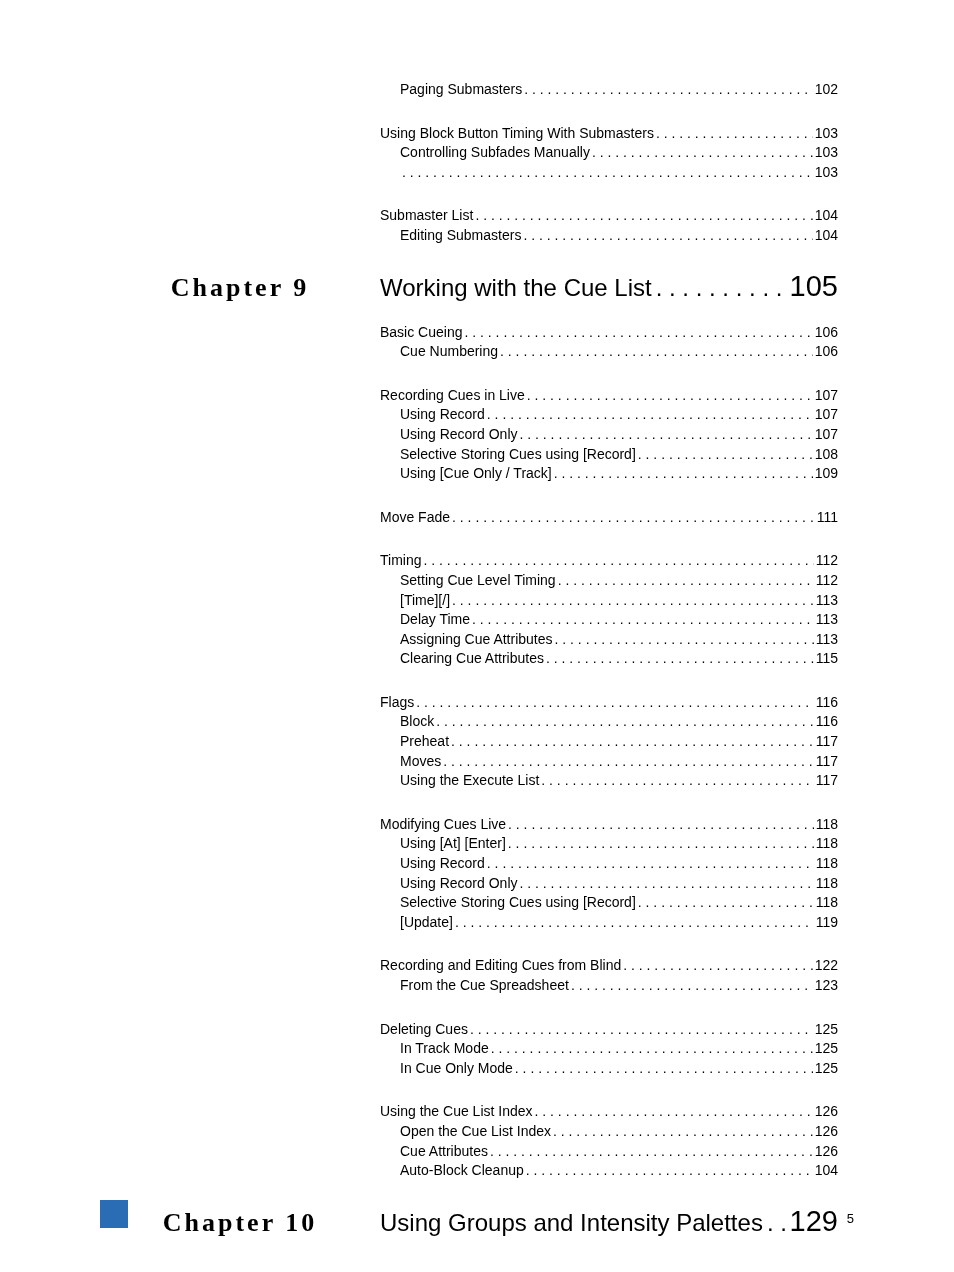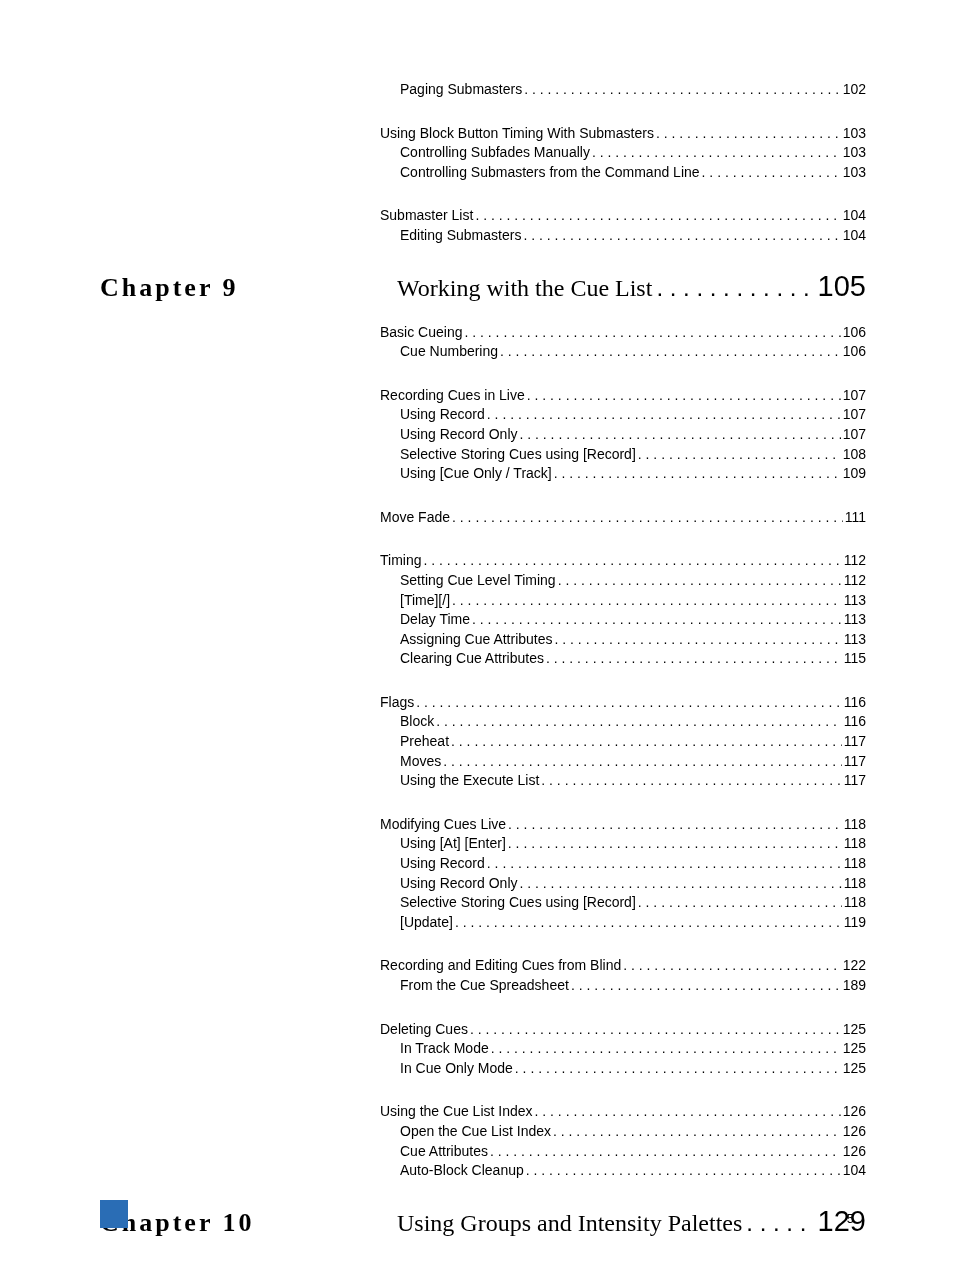--- a/index.html
+++ b/index.html
@@ -5,21 +5,22 @@
   * { margin: 0; padding: 0; box-sizing: border-box; }
   body {
     width: 954px;
     height: 1272px;
     background: #fff;
     font-family: Arial, Helvetica, sans-serif;
     color: #000;
     position: relative;
   }
   .page {
-    padding: 80px 88px 0 100px;
+    padding: 80px 116px 0 100px;
+    text-align: center;
   }
   .toc-block {
     margin-bottom: 24px;
   }
   .toc-row {
     display: flex;
     align-items: baseline;
     white-space: nowrap;
     font-size: 14px;
     line-height: 1.4;
@@ -34,38 +35,37 @@
   }
   .toc-dots::after {
     content: ". . . . . . . . . . . . . . . . . . . . . . . . . . . . . . . . . . . . . . . . . . . . . . . . . . . . . . . . . . . . . . . . . . . . . . . . . . . . . . . . . . . . . . . . . . . . . . . . . . . . . . . . . . . . . . . . . . . . . . . . . . . . . . . . . . . . . . . . . . . . . . . . . . . . . . . . . . . . . . . . . . . . . . . . . . . . . . . . . .";
     letter-spacing: 0px;
   }
   .toc-page { flex: 0 0 auto; }
   .chapter-row {
     display: flex;
     align-items: baseline;
     margin-bottom: 20px;
-    gap: 17px;
   }
   .chapter-label {
     flex: 0 0 280px;
     font-family: "Times New Roman", Times, serif;
     font-size: 26px;
     letter-spacing: 3px;
     font-weight: 600;
   }
   .chapter-title-wrap {
     flex: 1 1 auto;
     display: flex;
     align-items: baseline;
     white-space: nowrap;
     overflow: hidden;
   }
   .chapter-title {
-    font-family: Liberation Serif, serif;
+    font-family: Liberation Sans, sans-serif;
     font-size: 24px;
     font-weight: 400;
     flex: 0 0 auto;
   }
   .chapter-dots {
     flex: 1 1 auto;
     overflow: hidden;
     font-size: 24px;
     margin: 0 4px;
   }
@@ -114,21 +114,20 @@
           <span class="toc-label">Using Block Button Timing With Submasters</span>
           <span class="toc-dots"></span>
           <span class="toc-page">103</span>
         </div>
         <div class="toc-row level2">
           <span class="toc-label">Controlling Subfades Manually</span>
           <span class="toc-dots"></span>
           <span class="toc-page">103</span>
         </div>
         <div class="toc-row level2">
-          <span class="toc-label">Controlling Submasters from the Command Line</span>
           <span class="toc-dots"></span>
           <span class="toc-page">103</span>
         </div>
       </div>
       <div class="toc-block">
         <div class="toc-row level1">
           <span class="toc-label">Submaster List</span>
           <span class="toc-dots"></span>
           <span class="toc-page">104</span>
         </div>
@@ -288,21 +287,21 @@
       </div>
       <div class="toc-block">
         <div class="toc-row level1">
           <span class="toc-label">Recording and Editing Cues from Blind</span>
           <span class="toc-dots"></span>
           <span class="toc-page">122</span>
         </div>
         <div class="toc-row level2">
           <span class="toc-label">From the Cue Spreadsheet</span>
           <span class="toc-dots"></span>
-          <span class="toc-page">189</span>
+          <span class="toc-page">123</span>
         </div>
       </div>
       <div class="toc-block">
         <div class="toc-row level1">
           <span class="toc-label">Deleting Cues</span>
           <span class="toc-dots"></span>
           <span class="toc-page">125</span>
         </div>
         <div class="toc-row level2">
           <span class="toc-label">In Track Mode</span>

